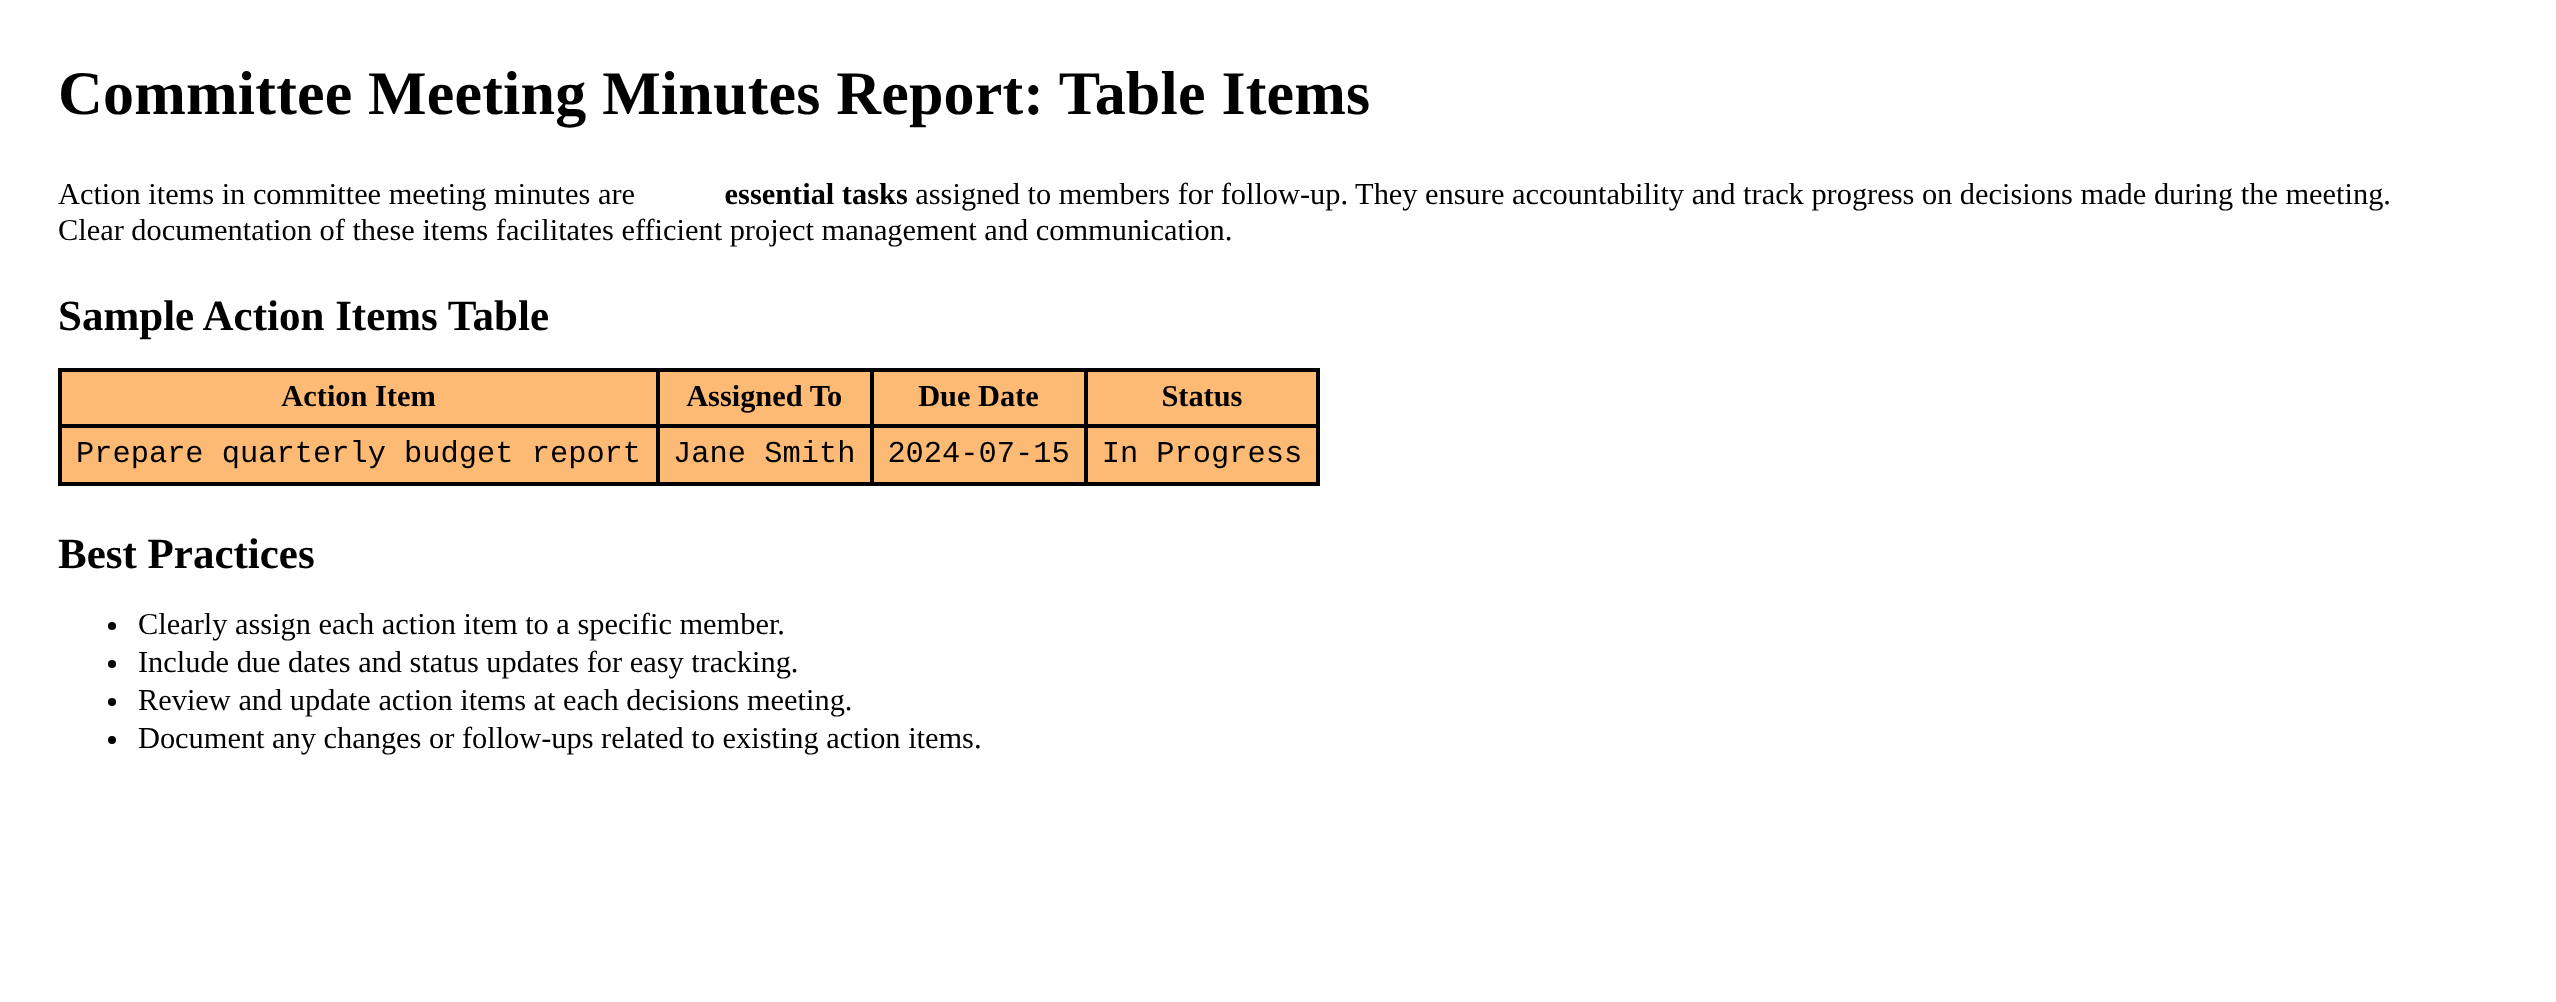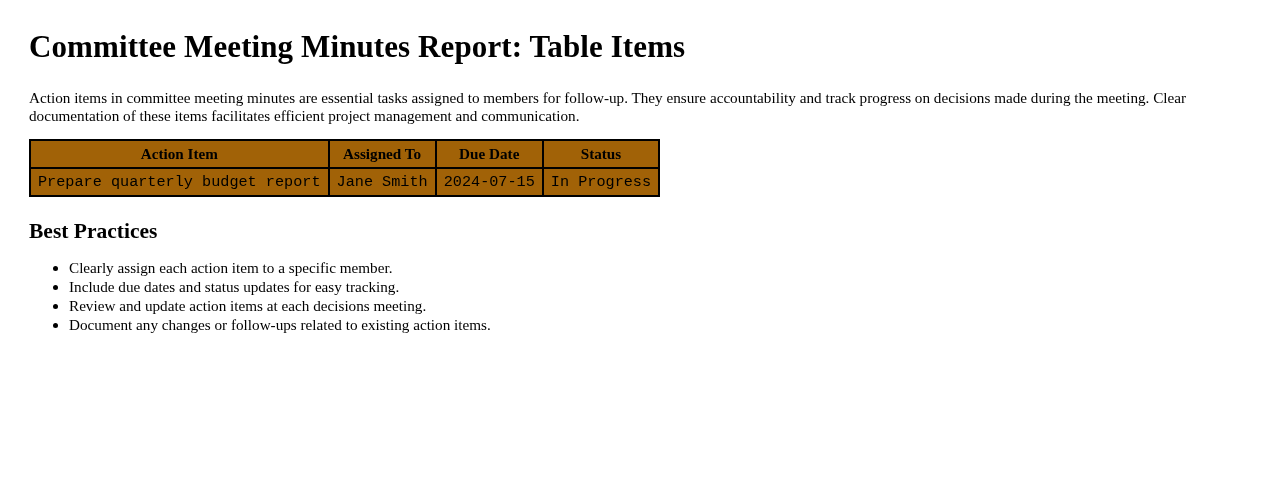--- a/index.html
+++ b/index.html
@@ -26,34 +26,34 @@
     line-height: 1.15;
     letter-spacing: 0.1px;
   }
   p.intro {
     font-size: 15.2px;
     line-height: 1.18;
     margin: 24px 0 0 0;
     max-width: 1192px;
     text-align: left;
   }
-  p.intro b { font-weight: normal; }
+  p.intro b { font-weight: bold; margin-left: 41px; }
   h2.section-title {
     font-size: 21.5px;
     font-weight: bold;
     margin: 21px 0 0 0;
     line-height: 1.15;
   }
   table.action-table {
     border-collapse: separate;
     border-spacing: 0;
     border: 1px solid #000000;
     margin: 14px 0 0 0;
     font-size: 15.2px;
-    background: #a16207;
+    background: #fdba74;
   }
   table.action-table th,
   table.action-table td {
     border: 1px solid #000000;
     padding: 4px 7px;
     line-height: 1.2;
     vertical-align: middle;
     white-space: nowrap;
   }
   table.action-table th {
@@ -91,20 +91,21 @@
 <body>
 
 <div class="page">
 
   <h1 class="doc-title">Committee Meeting Minutes Report: Table Items</h1>
 
   <p class="intro">
     <span>Action items in committee meeting minutes are </span><b>essential tasks</b><span> assigned to members for follow-up. They ensure accountability and track progress on decisions made during the meeting. Clear documentation of these items facilitates efficient project management and communication.</span>
   </p>
 
+  <h2 class="section-title">Sample Action Items Table</h2>
 
   <table class="action-table">
     <thead>
       <tr>
         <th>Action Item</th>
         <th>Assigned To</th>
         <th>Due Date</th>
         <th>Status</th>
       </tr>
     </thead>

